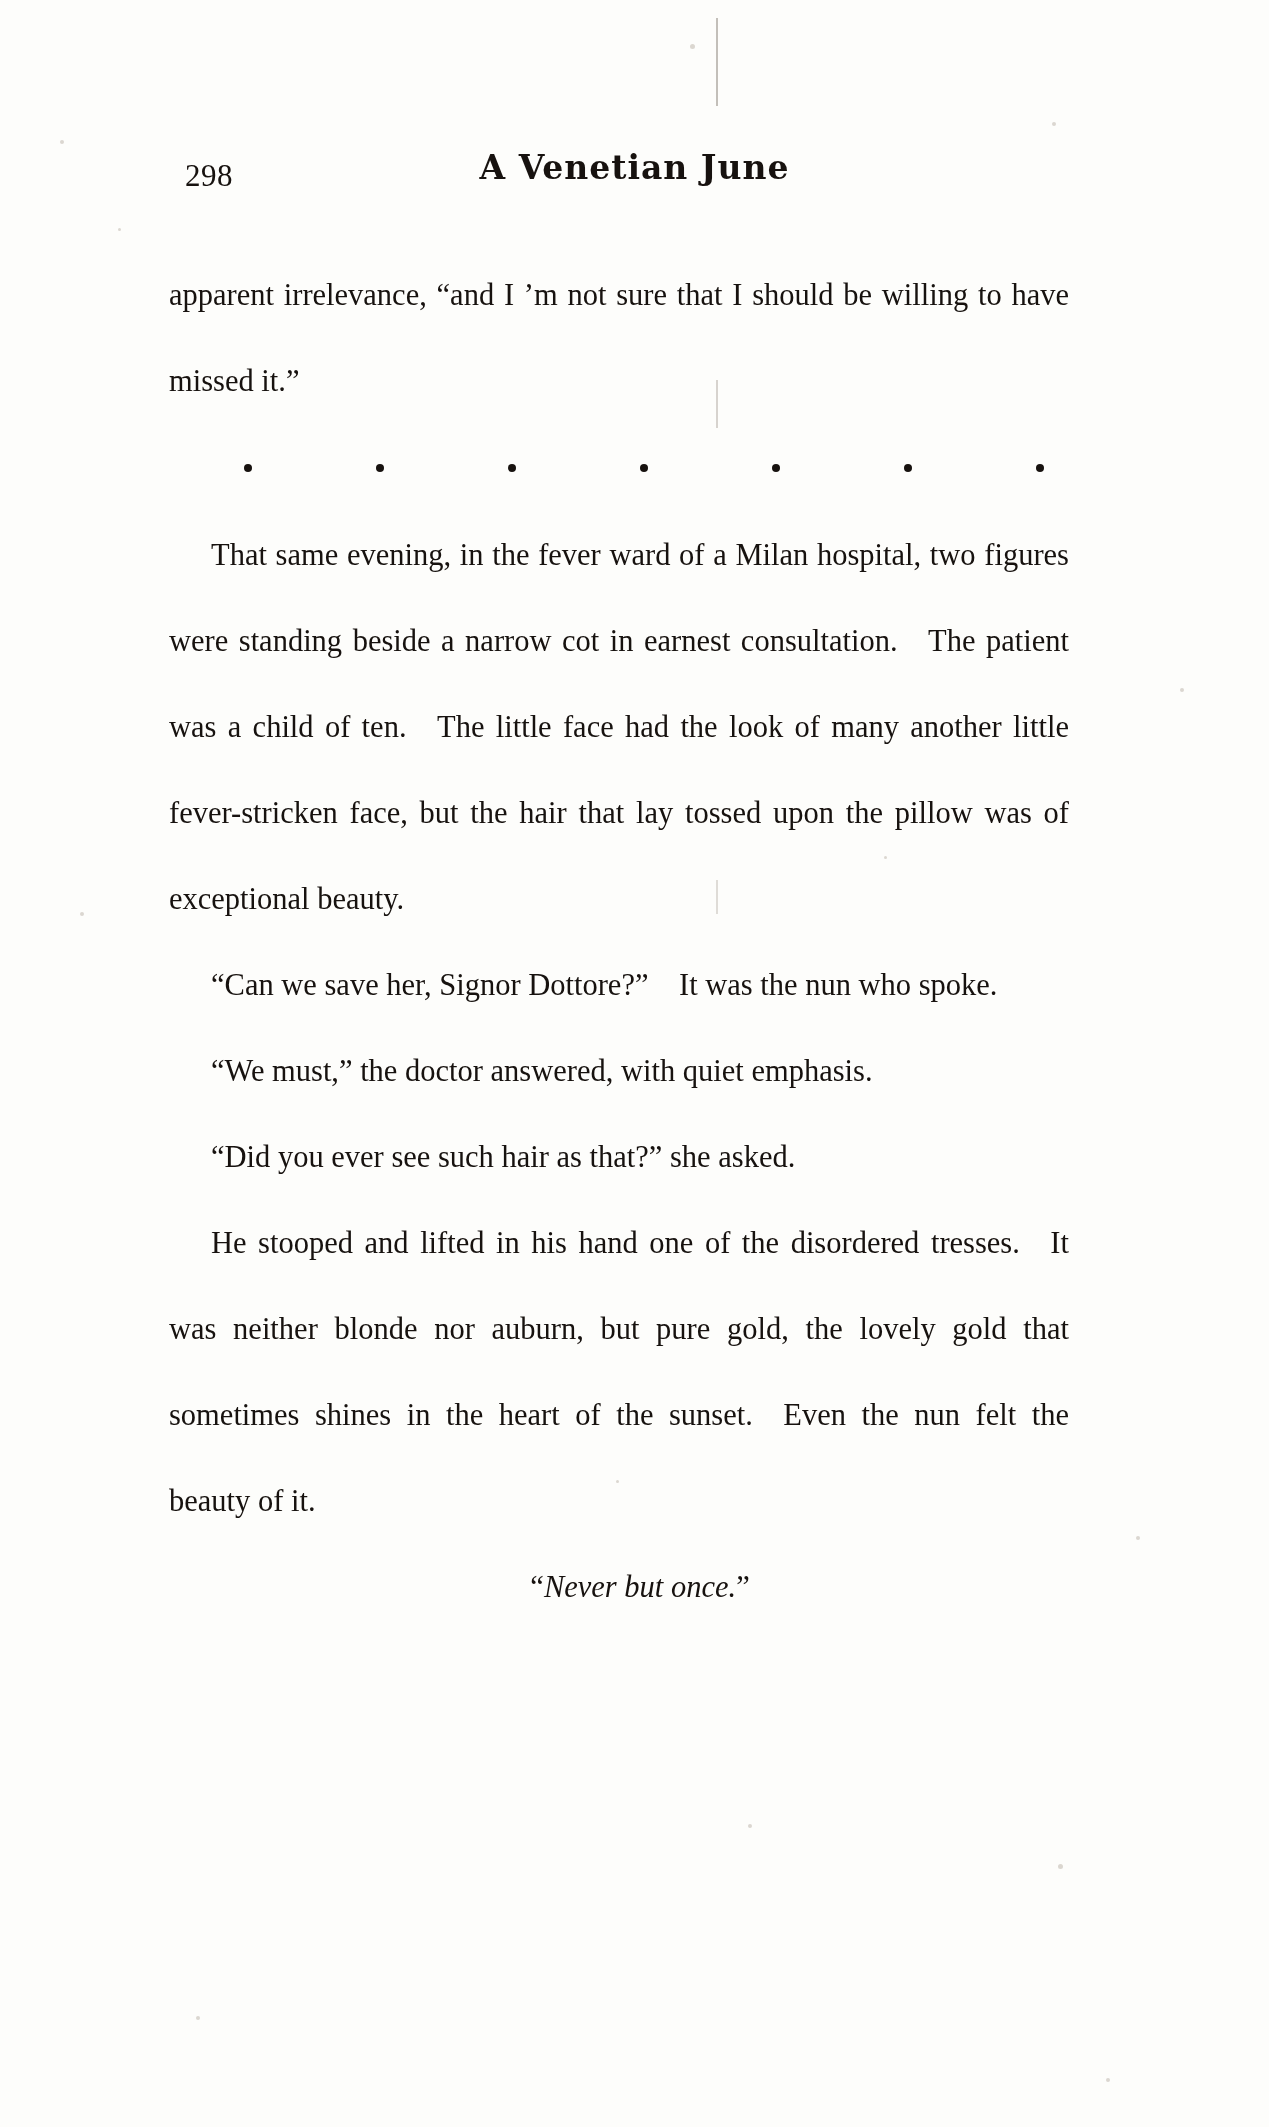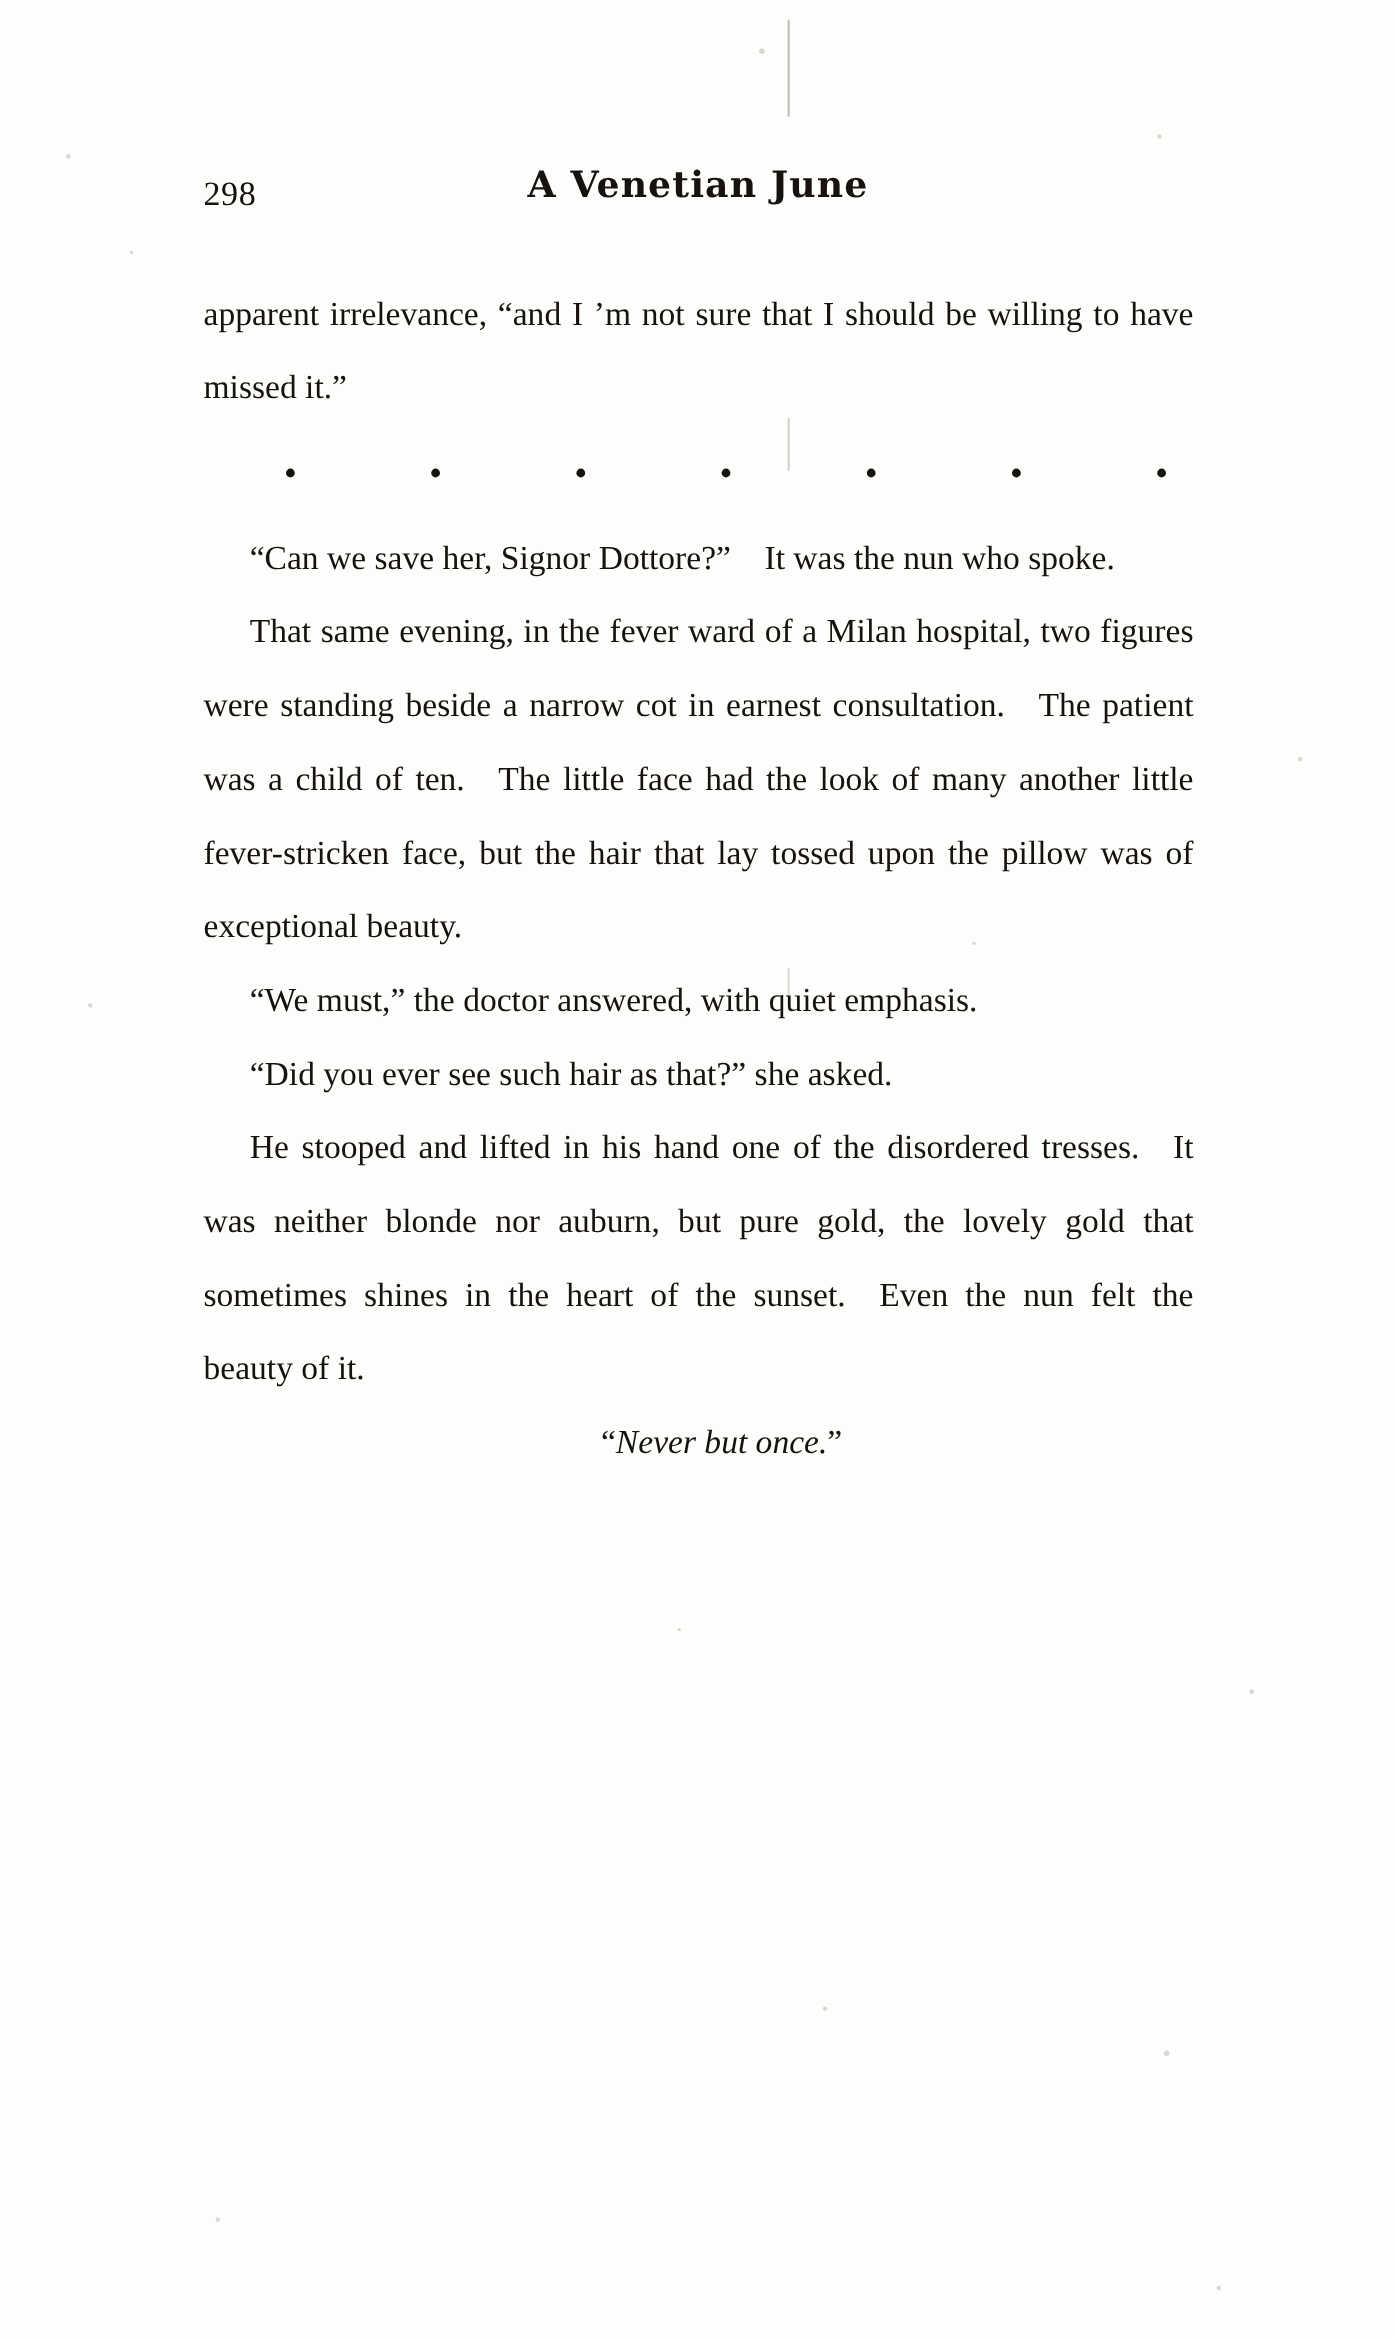--- a/index.html
+++ b/index.html
@@ -83,24 +83,24 @@
     text-align: center;
     font-family: "DejaVu Serif", serif;
     font-weight: bold;
     font-size: 33px;
     letter-spacing: 1px;
   }
 
   .body-text {
     position: absolute;
     top: 252px;
-    left: 185px;
+    left: 169px;
     width: 900px;
     font-size: 30.5px;
-    line-height: 67px;
+    line-height: 86px;
   }
 
   p {
     margin: 0;
     text-align: justify;
     text-justify: inter-word;
   }
   p.indent {
     text-indent: 42px;
   }
@@ -166,22 +166,22 @@
     <div class="dot-divider">
       <span></span>
       <span></span>
       <span></span>
       <span></span>
       <span></span>
       <span></span>
       <span></span>
     </div>
 
+    <p class="indent">That same evening, in the fever ward of a Milan hospital, two figures were standing beside a narrow cot in earnest consultation. The patient was a child of ten. The little face had the look of many another little fever-stricken face, but the hair that lay tossed upon the pillow was of exceptional beauty.</p>
     <p class="indent">“Can we save her, Signor Dottore?” It was the nun who spoke.</p>
-    <p class="indent">That same evening, in the fever ward of a Milan hospital, two figures were standing beside a narrow cot in earnest consultation. The patient was a child of ten. The little face had the look of many another little fever-stricken face, but the hair that lay tossed upon the pillow was of exceptional beauty.</p>
     <p class="indent">“We must,” the doctor answered, with quiet emphasis.</p>
     <p class="indent">“Did you ever see such hair as that?” she asked.</p>
     <p class="indent">He stooped and lifted in his hand one of the disordered tresses. It was neither blonde nor auburn, but pure gold, the lovely gold that sometimes shines in the heart of the sunset. Even the nun felt the beauty of it.</p>
 
     <p class="indent nojustify"><span>“</span><em class="italic">Never but once.</em><span>”</span></p>
 
   </div>
 </div>
 
 </body></html>

